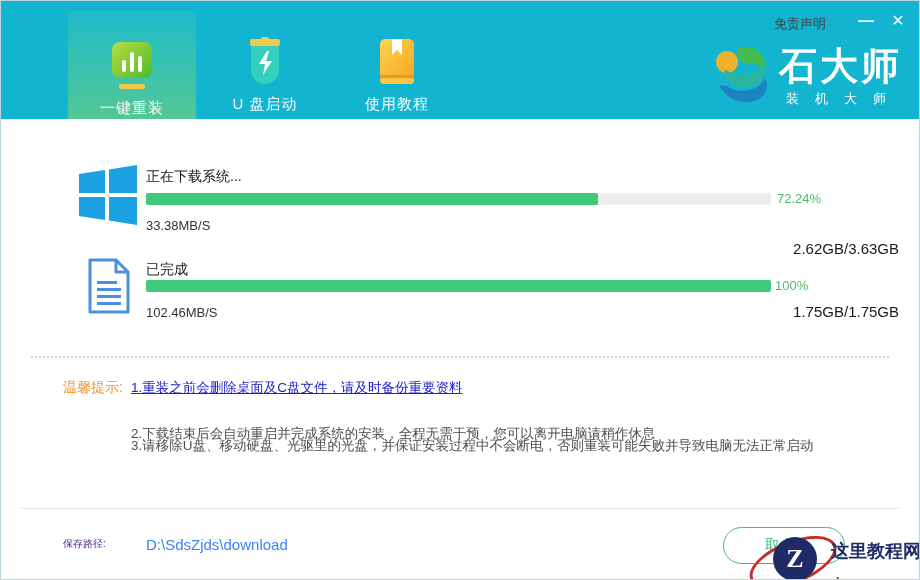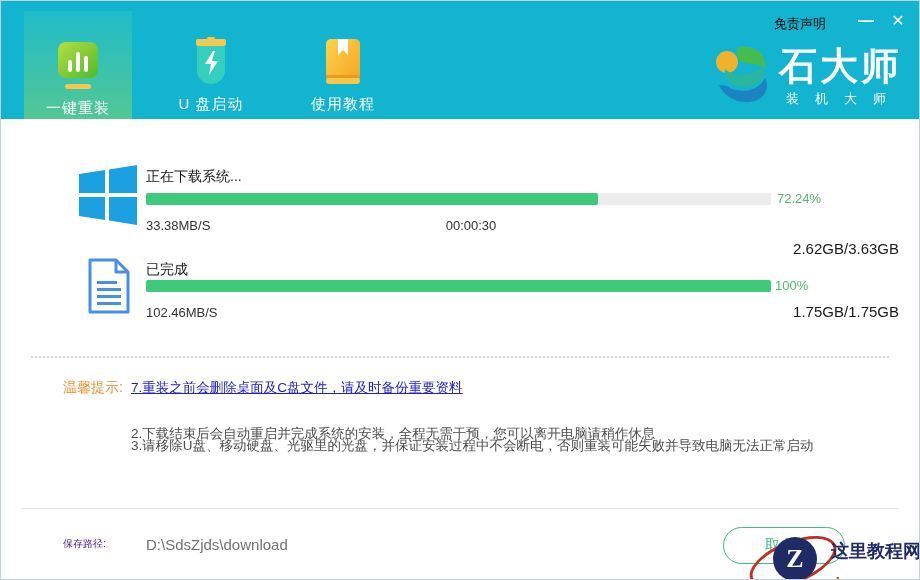--- a/index.html
+++ b/index.html
@@ -2,28 +2,28 @@
 <html><head>
 <meta charset="utf-8">
 <style>
   * { margin:0; padding:0; box-sizing:border-box; }
   body { width:920px; height:580px; font-family:"Liberation Sans","DejaVu Sans",sans-serif; }
   .window { position:relative; width:920px; height:580px; background:#ffffff; overflow:hidden;
             border:1px solid #bcd4de; }
 
   
   .header { position:absolute; top:0; left:0; width:100%; height:118px; background:#13b4d0; }
-  .titlebar-link { position:absolute; left:773px; top:14px; color:#000000; font-size:13px; cursor:pointer; }
+  .titlebar-link { position:absolute; left:773px; top:14px; color:#404040; font-size:13px; cursor:pointer; }
   .win-btn { position:absolute; top:8px; width:26px; height:24px; color:#ffffff; text-align:center;
              font-size:16px; line-height:24px; cursor:pointer; }
   .btn-min { left:852px; font-weight:bold; }
   .btn-close { left:884px; }
 
-  .tab { position:absolute; top:10px; width:108px; height:108px; display:flex; flex-direction:column;
-         align-items:center; cursor:pointer; }
+  .tab { position:absolute; top:10px; width:128px; height:108px; display:flex; flex-direction:column;
+         align-items:center; cursor:pointer;margin-left:44px; }
   .tab-1 { left:23px; }
   .tab-2 { left:156px; }
   .tab-3 { left:288px; }
   .tab.active { background:linear-gradient(180deg,#1fbcca 0%,#53c795 100%); }
   .tab .ico { margin-top:24px; height:56px; display:flex; align-items:center; justify-content:center; }
   .tab-1 .ico { margin-top:28px; }
   .tab-label { color:#ffffff; font-size:15px; letter-spacing:1px; margin-top:4px; }
 
   .brand { position:absolute; left:714px; top:44px; display:flex;text-align:right; }
   .brand-text { margin-left:10px; color:#ffffff; }
@@ -42,21 +42,21 @@
 
   
   .dotted-sep { position:absolute; left:30px; right:30px; top:355px; border-top:2px dotted #d5d5d5; }
   .tips-title { position:absolute; left:62px; top:378px; font-size:14px; color:#f09030; }
   .tip { position:absolute; left:130px; font-size:13.5px; color:#4d4d4d; white-space:nowrap; }
   .tip-hot { color:#2121cc; text-decoration:underline; }
 
   
   .footer-sep { position:absolute; left:20px; right:20px; top:507px; border-top:1px solid #e3e3e3; }
   .path-label { position:absolute; left:62px; top:536px; font-size:10px; color:#4c1d95; }
-  .path-value { position:absolute; left:145px; top:535px; font-size:15px; color:#737373; }
+  .path-value { position:absolute; left:145px; top:535px; font-size:15px; color:#3b82f6; }
   .cancel-btn { position:absolute; left:722px; top:526px; width:122px; height:37px; border-radius:19px;
                 border:1px solid #3cbd7c; background:#ffffff; color:#3cbd7c; font-size:15px;
                 letter-spacing:4px; cursor:pointer; font-family:inherit; }
 
   
   .watermark { position:absolute; left:740px; top:520px; width:180px; height:60px; z-index:5; }
   .wm-orbit { position:absolute; left:6px; top:20px; width:92px; height:42px; border:3px solid #c03028;
               border-radius:50%; transform:rotate(-22deg); }
   .wm-circle { position:absolute; left:32px; top:16px; width:44px; height:44px; border-radius:50%;
                background:#1f2a66; color:#ffffff; font-weight:bold; font-size:26px; line-height:44px;
@@ -149,21 +149,20 @@
       <polygon points="0,34 26,34 26,57 0,53" fill="#1ba1e2"></polygon>
       <polygon points="30,34 58,34 58,62 30,57.5" fill="#1ba1e2"></polygon>
     </svg>
   </span>
   <span class="row-label" style="top:167px;">正在下载系统...</span>
   <div class="bar-track" style="top:192px;">
     <div class="bar-fill" style="width: 72.24%;"></div>
   </div>
   <span class="bar-pct" style="top:190px;">72.24%</span>
   <span class="row-speed" style="top:217px;">33.38MB/S</span>
-  <span class="row-time" style="top:217px;">00:00:30</span>
   <span class="row-size" style="top:215px;margin-top:24px;">2.62GB/3.63GB</span>
 
   <span class="row-icon" style="left:85px; top:256px;">
     <svg width="46" height="58" viewBox="0 0 46 58">
       <path d="M4 3 h26 l12 12 v40 h-38 Z" fill="#ffffff" stroke="#4a8fe2" stroke-width="3" stroke-linejoin="round"></path>
       <path d="M30 3 v12 h12" fill="none" stroke="#4a8fe2" stroke-width="3" stroke-linejoin="round"></path>
       <rect x="11" y="24" width="20" height="3" fill="#4a8fe2"></rect>
       <rect x="11" y="31" width="24" height="3" fill="#4a8fe2"></rect>
       <rect x="11" y="38" width="24" height="3" fill="#4a8fe2"></rect>
       <rect x="11" y="45" width="24" height="3" fill="#4a8fe2"></rect>
@@ -172,21 +171,21 @@
   <span class="row-label" style="top:260px;">已完成</span>
   <div class="bar-track" style="top:279px;">
     <div class="bar-fill" style="width: 100%;"></div>
   </div>
   <span class="bar-pct" style="left:774px; top:277px;">100%</span>
   <span class="row-speed" style="top:304px;">102.46MB/S</span>
   <span class="row-size" style="top:302px;">1.75GB/1.75GB</span>
 
   <div class="dotted-sep"></div>
   <span class="tips-title">温馨提示:</span>
-  <span class="tip tip-hot" style="top:378px;">7.重装之前会删除桌面及C盘文件，请及时备份重要资料</span>
+  <span class="tip tip-hot" style="top:378px;">1.重装之前会删除桌面及C盘文件，请及时备份重要资料</span>
   <span class="tip" style="top:408px;margin-top:16px;">2.下载结束后会自动重启并完成系统的安装，全程无需干预，您可以离开电脑请稍作休息</span>
   <span class="tip" style="top:436px;">3.请移除U盘、移动硬盘、光驱里的光盘，并保证安装过程中不会断电，否则重装可能失败并导致电脑无法正常启动</span>
 
   <div class="footer-sep"></div>
   <span class="path-label">保存路径:</span>
   <span class="path-value">D:\SdsZjds\download</span>
   <button class="cancel-btn">取消</button>
 
   <div class="watermark">
     <div class="wm-orbit"></div>

